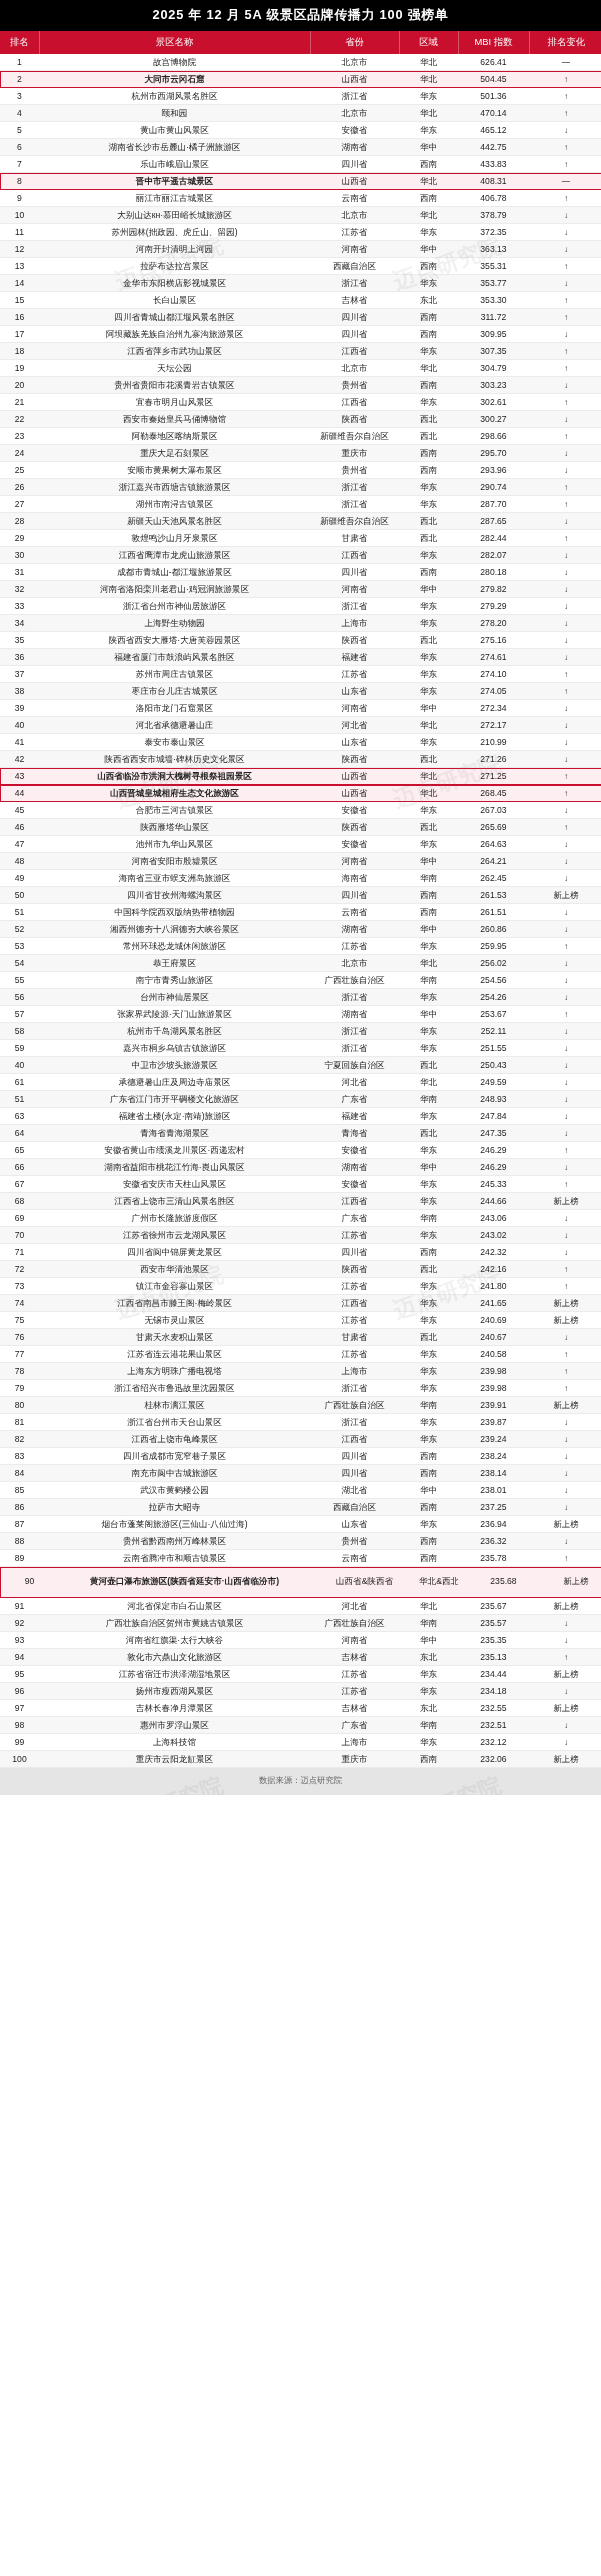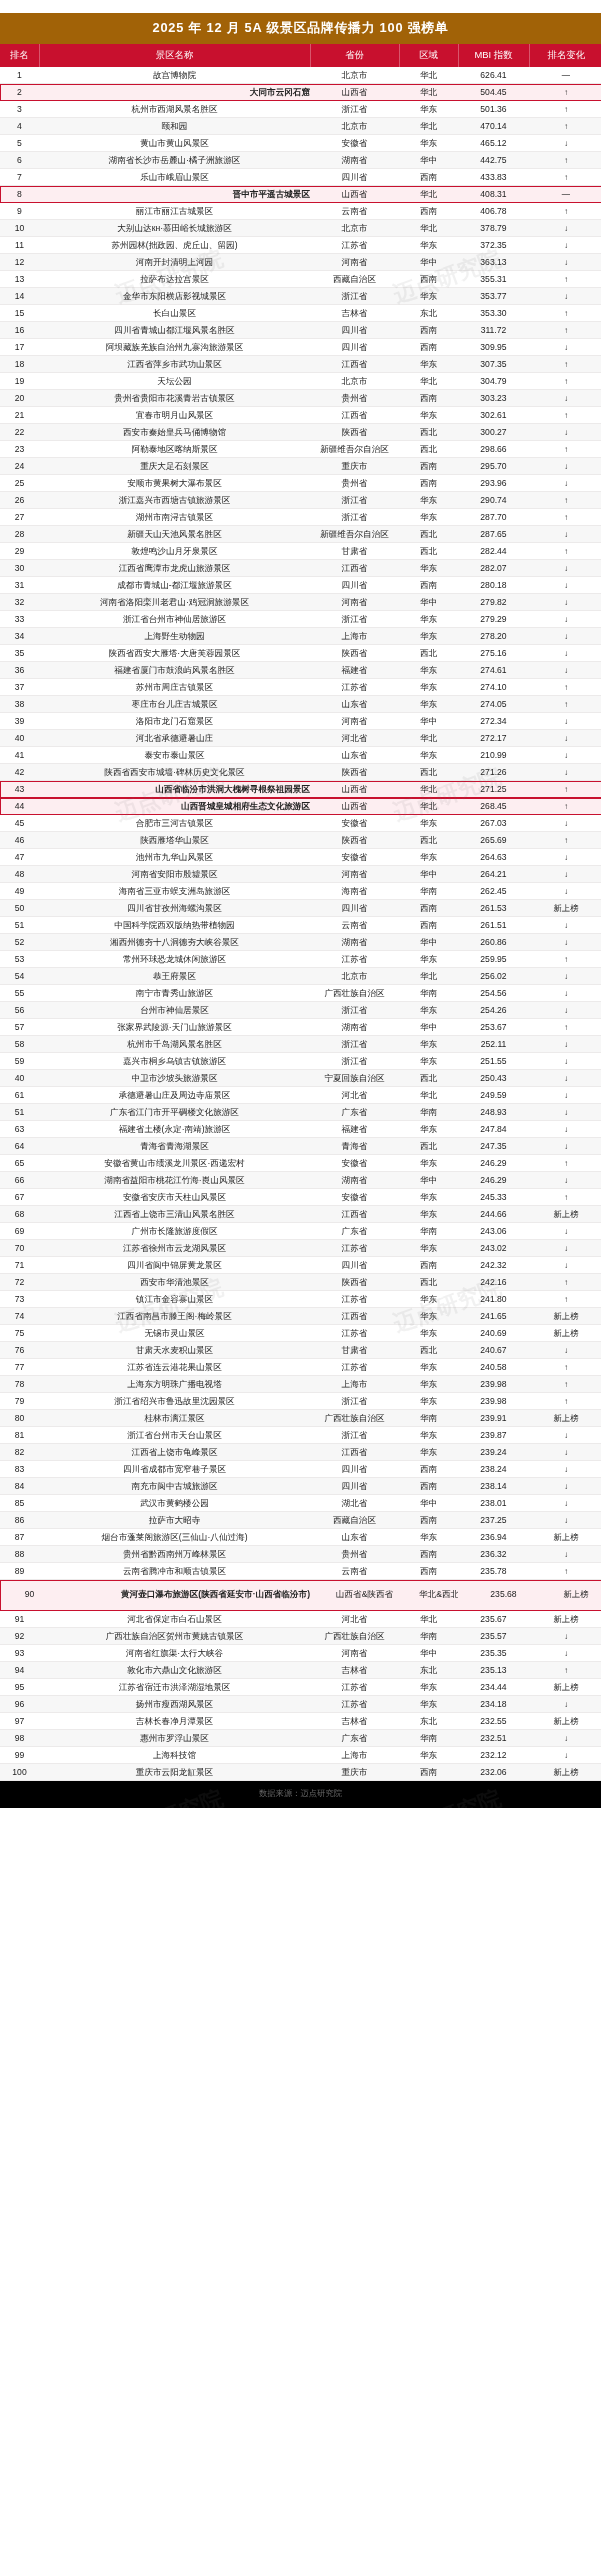--- a/index.html
+++ b/index.html
@@ -1,37 +1,37 @@
 <!DOCTYPE html>
 <html style="font-size:12px"><head>
 <meta charset="utf-8">
 <style>
   html,body{margin:0;padding:0;background:#ffffff;}
   body{font-family:"Liberation Sans","DejaVu Sans",sans-serif;width:601px;}
   .page{width:601px;position:relative;background:#fff;}
-  .title-bar{background:#a16207;color:#fff;text-align:center;font-size:12.8px;font-weight:bold;padding:6.8px 0 6.8px 0;letter-spacing:0.8px;margin-top:13px;}
+  .title-bar{background:#000000;color:#fff;text-align:center;font-size:12.8px;font-weight:bold;padding:6.8px 0 6.8px 0;letter-spacing:0.8px;}
   table{width:601px;border-collapse:collapse;table-layout:fixed;}
   col.c-rank{width:39px;}
   col.c-name{width:271px;}
   col.c-prov{width:89px;}
   col.c-reg{width:59px;}
   col.c-idx{width:71px;}
   col.c-chg{width:74px;}
   thead th{background:#c8102e;color:#fff;font-size:9.4px;font-weight:normal;padding:5.3px 0;text-align:center;border-right:0.8px solid #d8566c;}
   thead th:last-child{border-right:none;}
   tbody td{font-size:8.6px;color:#222;padding:0;height:16px;line-height:16px;text-align:center;border-bottom:0.8px solid #eceaea;overflow:hidden;white-space:nowrap;}
   tbody tr:nth-child(even){background:#f7f7f7;}
   tbody tr:nth-child(odd){background:#ffffff;}
   td.name{text-align:center;}
   td.idx{text-align:center;}
   td.chg{text-align:center;font-size:8.3px;}
   tr.hl td{background:#fdeef1 !important;}
   tr.hl{outline:1.5px solid #c8102e;outline-offset:-1.5px;}
-  tr.hl td.name{font-weight:bold;text-align:right;}
-  .footer{text-align:center;font-size:8.3px;color:#666;padding:6.8px 0 9px 0;background:#000000;}
+  tr.hl td.name{font-weight:bold;}
+  .footer{text-align:center;font-size:8.3px;color:#666;padding:6.8px 0 9px 0;background:#e5e5e5;}
   .wm{position:absolute;color:rgba(120,120,120,0.10);font-size:22.5px;font-weight:bold;transform:rotate(-20deg);pointer-events:none;white-space:nowrap;}
   td.tall{height:30px;line-height:9.8px;padding-left:20px;}
 </style>
 </head>
 <body>
 
 <div class="page">
 
   <div class="wm" style="left:113px;top:248px;">迈点研究院</div>
   <div class="wm" style="left:391px;top:248px;">迈点研究院</div>

